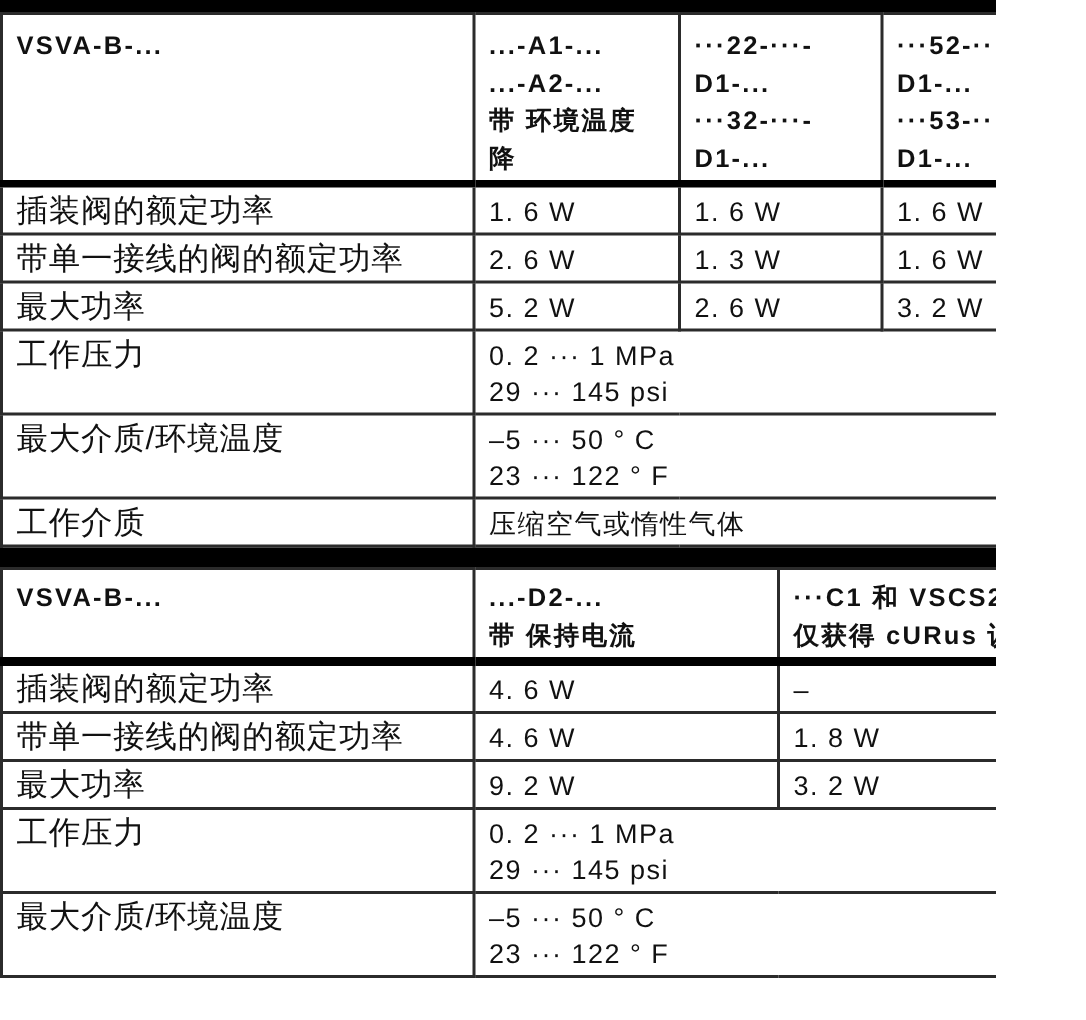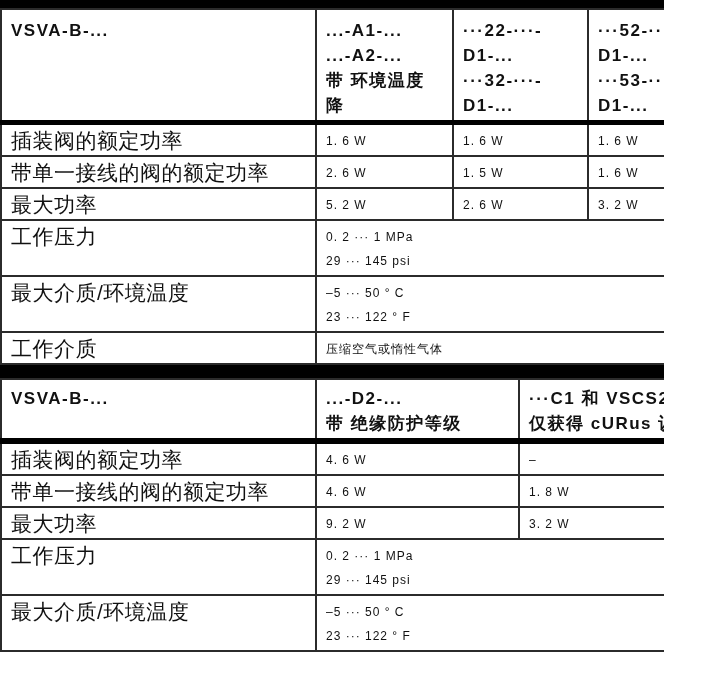--- a/index.html
+++ b/index.html
@@ -48,21 +48,21 @@
     border-bottom: 5px solid #000000;
   }
   
   td.label {
     font-size: 21px;
     letter-spacing: 0.5px;
     line-height: 23px;
     padding-top: 5px;
   }
   td.val {
-    font-size: 12px;
+    font-size: 18px;
     letter-spacing: 1px;
     line-height: 24px;
     padding-top: 5px;
     margin-left: 39px;
   }
   
   .t1 .hr  { height: 107px; }
   .t1 .r0 { height: 32px; }
   .t1 .r1 { height: 32px; }
   .t1 .r2 { height: 29px; }
@@ -113,21 +113,21 @@
     <tbody>
       <tr class="r0">
         <td class="label">插装阀的额定功率</td>
         <td class="val">1. 6 W</td>
         <td class="val">1. 6 W</td>
         <td class="val">1. 6 W</td>
       </tr>
       <tr class="r1">
         <td class="label">带单一接线的阀的额定功率</td>
         <td class="val">2. 6 W</td>
-        <td class="val">1. 5 W</td>
+        <td class="val">1. 3 W</td>
         <td class="val">1. 6 W</td>
       </tr>
       <tr class="r2">
         <td class="label">最大功率</td>
         <td class="val">5. 2 W</td>
         <td class="val">2. 6 W</td>
         <td class="val">3. 2 W</td>
       </tr>
       <tr class="r3">
         <td class="label">工作压力</td>
@@ -151,21 +151,21 @@
   <table class="spec t2">
     <colgroup>
       <col style="width:315px">
         <col style="width:203px">
         <col style="width:206px">
     </colgroup>
     <thead>
       <tr class="hr">
         <th>VSVA-B-...</th>
         <th>...-D2-...
-带 绝缘防护等级</th>
+带 保持电流</th>
         <th>···C1 和 VSCS2
 仅获得 cURus 认证</th>
       </tr>
     </thead>
     <tbody>
       <tr class="r0">
         <td class="label">插装阀的额定功率</td>
         <td class="val">4. 6 W</td>
         <td class="val">–</td>
       </tr>

